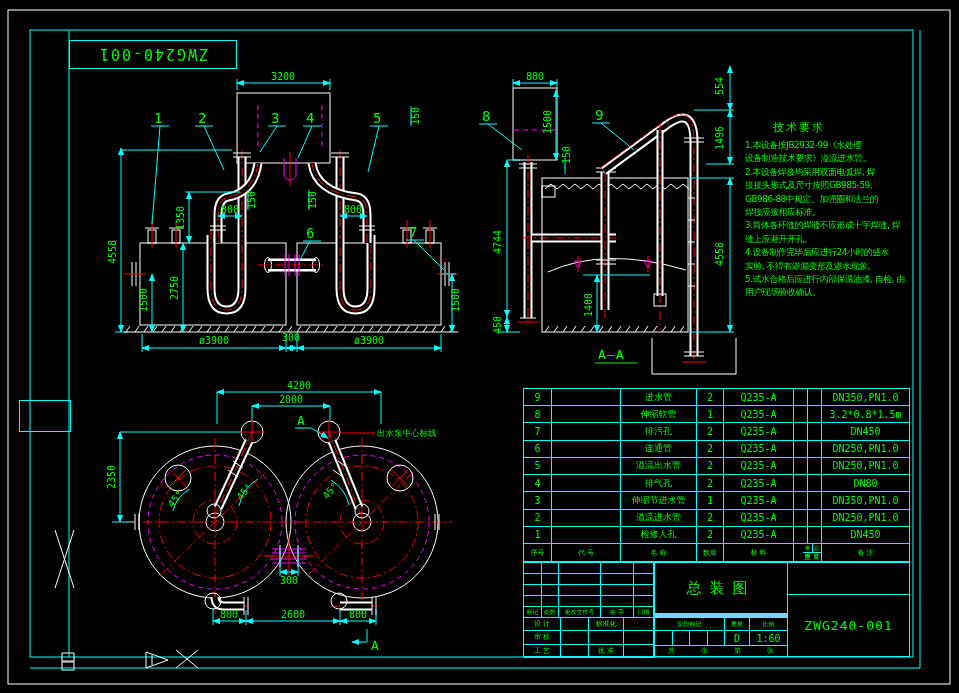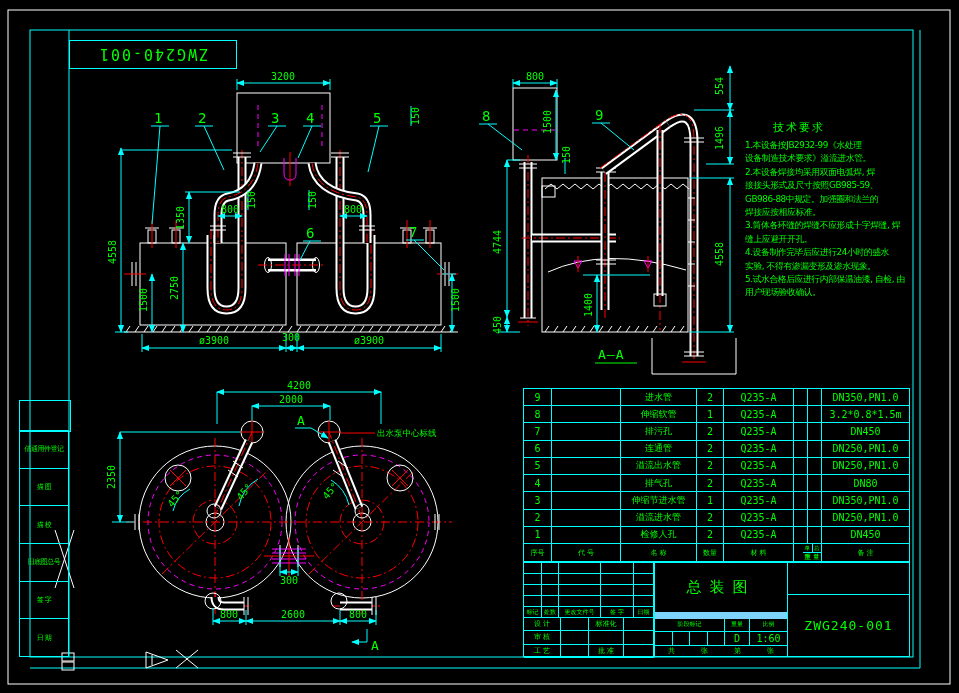--- a/index.html
+++ b/index.html
@@ -50,21 +50,21 @@
 
 .tb{left:523px;top:562px;width:387px;height:95px;border:1px solid #00ffff;display:flex;box-sizing:border-box;}
 .tb .col{box-sizing:border-box;}
 .chg{width:130px;height:55px;display:grid;grid-template-columns:18px 17px 42px 33px 1fr;
      grid-auto-rows:11px;font-size:6px;}
 .chg>div{border-right:1px solid #00ffff;border-bottom:1px solid #00ffff;display:flex;align-items:center;justify-content:center;}
 .sig{width:130px;height:40px;display:grid;grid-template-columns:37px 28px 35px 1fr;grid-auto-rows:13.3px;font-size:7px;}
 .sig>div{border-right:1px solid #00ffff;border-bottom:1px solid #00ffff;display:flex;align-items:center;justify-content:center;}
 .mid{width:132px;border-left:1px solid #00ffff;border-right:1px solid #00ffff;display:flex;flex-direction:column;}
 .ttlbox{height:55px;display:flex;align-items:center;justify-content:center;
-        font-size:15px;letter-spacing:8px;border-bottom:7px solid #7dd3fc;}
+        font-size:15px;letter-spacing:8px;border-bottom:5px solid #7dd3fc;}
 .stgl{height:13px;display:grid;grid-template-columns:70px 25px 1fr;font-size:6px;border-bottom:1px solid #00ffff;}
 .stgl>div{border-right:1px solid #00ffff;display:flex;align-items:center;justify-content:center;}
 .stgl>div:last-child{border-right:none;}
 .stgc{height:15px;display:grid;grid-template-columns:17.5px 17.5px 17.5px 17.5px 25px 1fr;
       font-size:10px;border-bottom:1px solid #00ffff;font-family:"DejaVu Sans Mono",monospace;}
 .stgc>div{border-right:1px solid #00ffff;display:flex;align-items:center;justify-content:center;}
 .stgc>div:last-child{border-right:none;}
 .shts{flex:1;display:flex;justify-content:space-around;align-items:center;font-size:7px;}
 .rt{flex:1;display:flex;flex-direction:column;}
 .r0{height:31px;border-bottom:1px solid #00ffff;}
@@ -694,22 +694,14 @@
       <span>张</span>
     </div>
   </div>
   <div class="rt">
     <div class="r0"></div>
     <div class="r2">ZWG240-001</div>
   </div>
 </div>
 
 <div class="overlay strip0"></div>
-<div class="overlay strip">
-  <div>借通用件登记</div>
-  <div>描 图</div>
-  <div>描 校</div>
-  <div>旧底图总号</div>
-  <div>签 字</div>
-  <div>日 期</div>
+
 </div>
 
-</div>
-
 </body></html>

